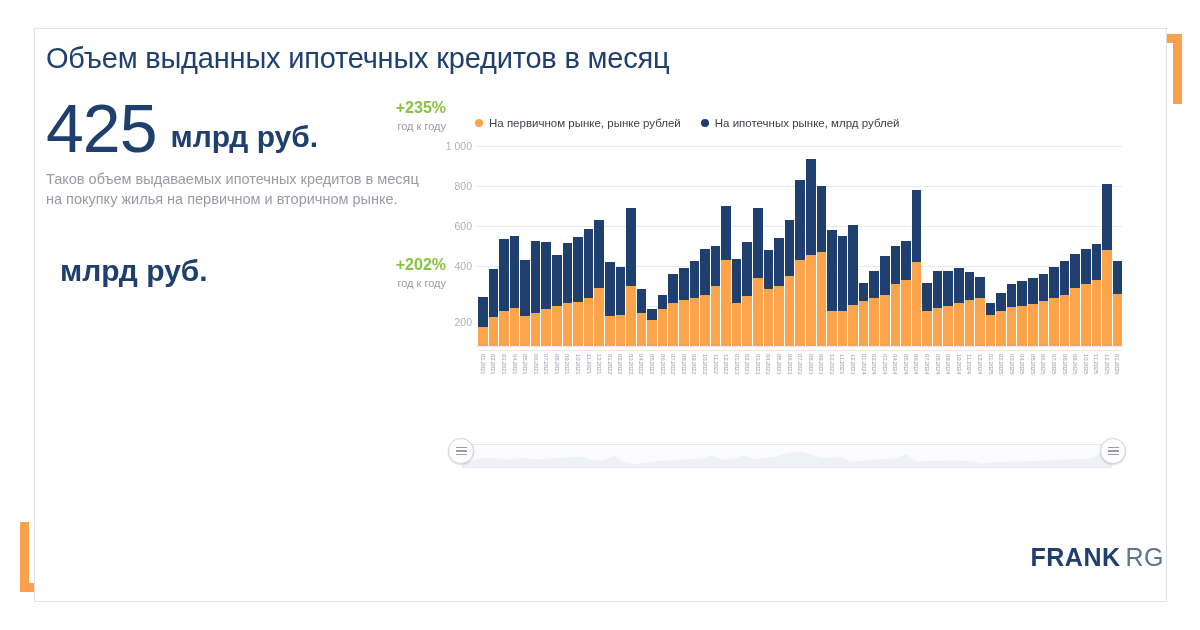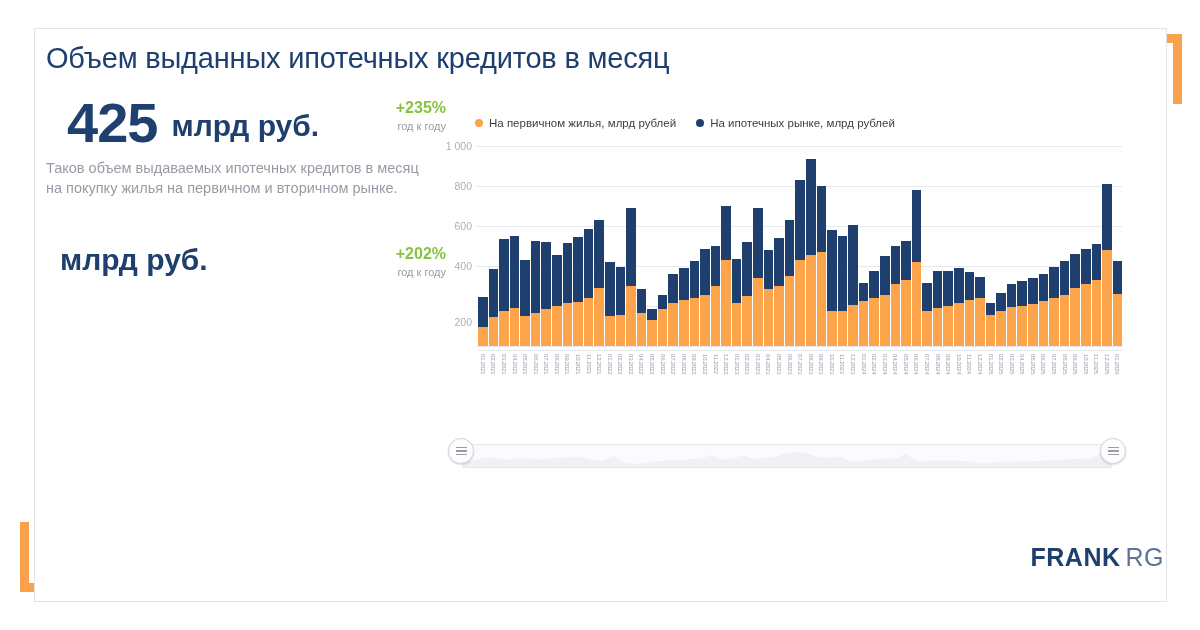--- a/index.html
+++ b/index.html
@@ -32,22 +32,22 @@
   .left { position: absolute; left: 46px; top: 42px; width: 400px; }
 
   .page-title {
     font-size: 29px; font-weight: 400; color: #1f3f6e;
     letter-spacing: -0.2px; white-space: nowrap;
   }
 
   .stat-block { margin-top: 22px; position: relative; }
   .stat-row { display: flex; align-items: flex-end; }
   .stat-value {
-    font-size: 56px; font-weight: 700; color: #1f3f6e;
-    line-height: 0.92; letter-spacing: -1px; margin-left: 21px;
+    font-size: 68px; font-weight: 400; color: #1f3f6e;
+    line-height: 0.92; letter-spacing: -1px;
   }
   .stat-unit {
     font-size: 30px; font-weight: 700; color: #1f3f6e;
     margin-left: 14px; padding-bottom: 6px; white-space: nowrap;
   }
   .stat-delta { position: absolute; right: 0; top: 2px; text-align: right; width: 120px; }
   .stat-delta .pct { font-size: 16px; font-weight: 700; color: #86c440; }
   .stat-delta .yoy { font-size: 11px; color: #9a9aa6; margin-top: 3px; }
   .stat-desc {
     margin-top: 9px; font-size: 14.5px; line-height: 1.42;
@@ -165,21 +165,21 @@
 
   <div class="logo">
     <span class="frank">FRANK</span><span class="rg">RG</span>
   </div>
 
   <div class="chart-panel">
 
     <div class="legend" id="legend">
         <div class="legend-item">
           <span class="legend-dot" style="background: rgb(252, 164, 76);"></span>
-          <span>На первичном жилья, млрд рублей</span>
+          <span>На первичном рынке, рынке рублей</span>
         </div>
         <div class="legend-item">
           <span class="legend-dot" style="background: rgb(31, 63, 110);"></span>
           <span>На ипотечных рынке, млрд рублей</span>
         </div>
       </div>
 
     <div class="plot-wrap">
       <div class="y-axis" id="y-axis">
           <div class="y-tick" style="top: 176px;">200</div>

